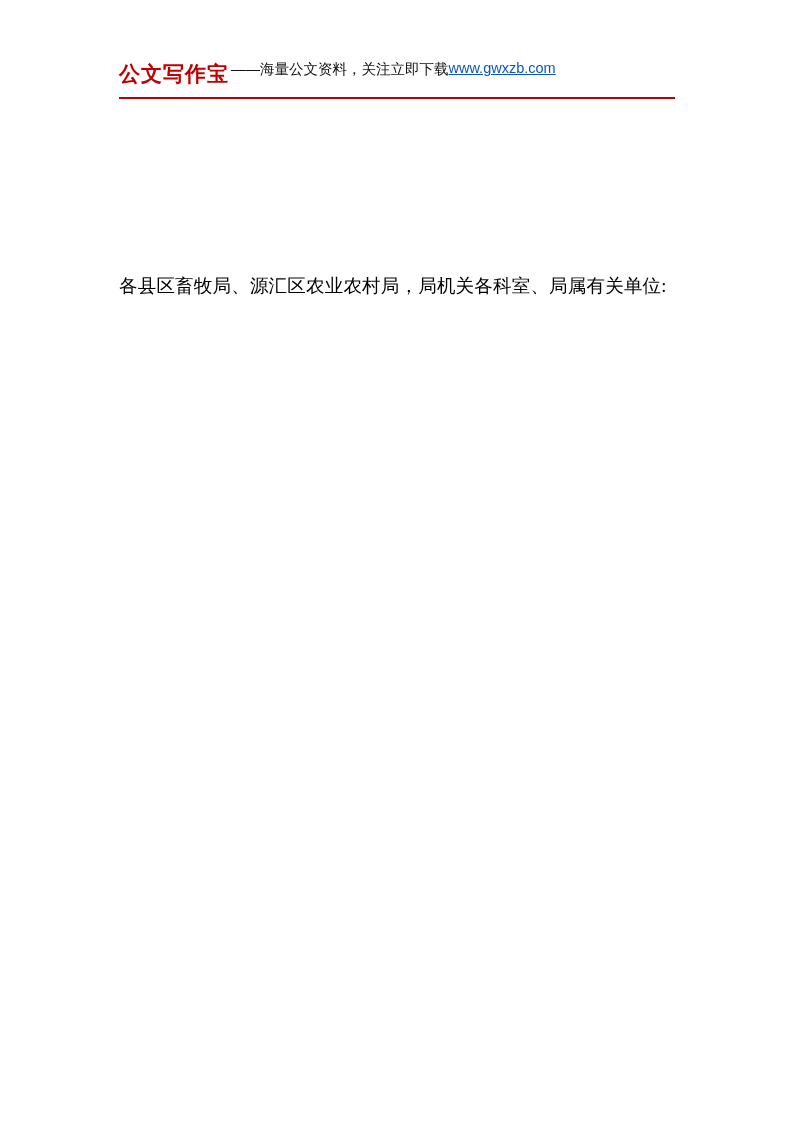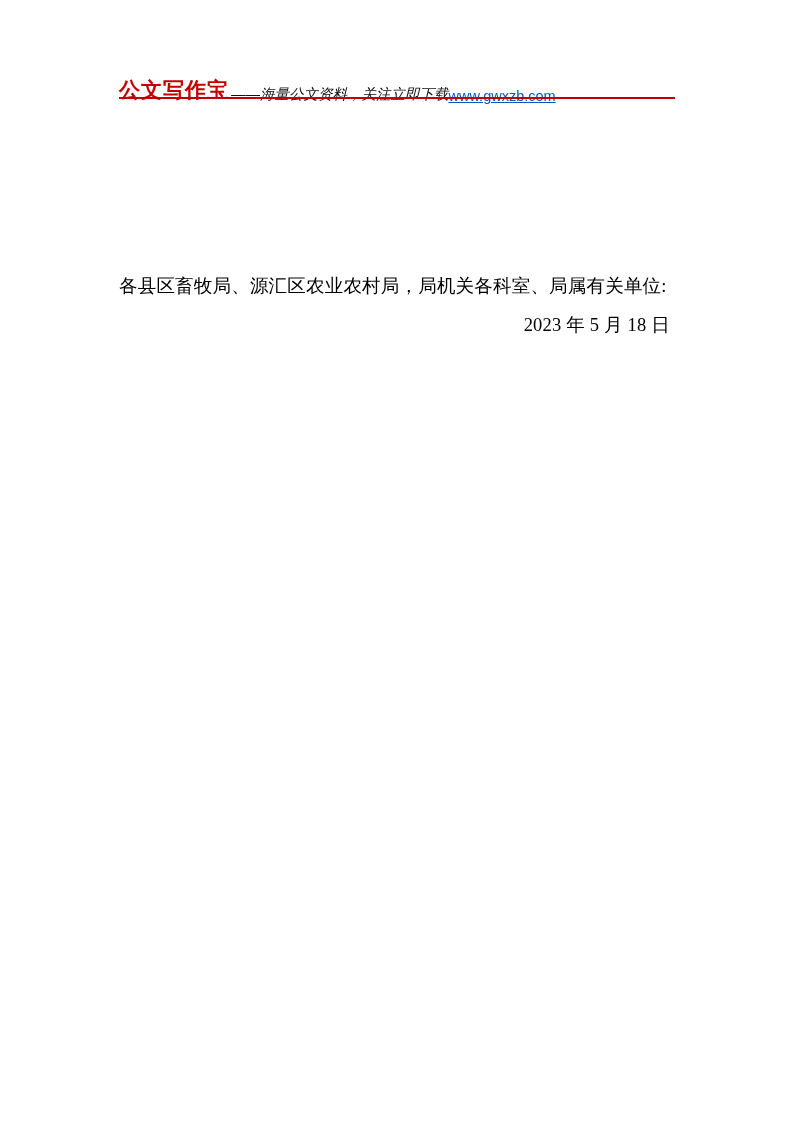--- a/index.html
+++ b/index.html
@@ -26,37 +26,36 @@
   }
 
   
   .header {
     position: absolute;
     left: 119px;
     top: 60px;
     width: 556px;
     height: 44px;
     display: flex;
-    align-items: flex-end;
+    align-items: flex-start;
   }
   .header-brand {
     color: #c00000;
     font-family: "Liberation Sans", "DejaVu Sans", sans-serif;
     font-weight: bold;
     font-size: 21px;
     letter-spacing: 1px;
     white-space: nowrap;
   }
   .header-tagline {
     font-family: "Liberation Sans", "DejaVu Sans", sans-serif;
     font-size: 14.5px;
     color: #111111;
     white-space: nowrap;
     margin-left: 2px;
-    font-style: italic;
   }
   .header-url {
     font-family: "Liberation Sans", "DejaVu Sans", sans-serif;
     font-size: 14.5px;
     color: #0b57c2;
     white-space: nowrap;
   }
   .header-rule {
     position: absolute;
     left: 119px;
@@ -118,16 +117,15 @@
   <div class="header">
     <span class="header-brand">公文写作宝</span>
     <span class="header-tagline">——海量公文资料，关注立即下载</span>
     <a class="header-url" href="#">www.gwxzb.com</a>
   </div>
   <div class="header-rule"></div>
 
 
   <div class="body-text">
     <p class="para">各县区畜牧局、源汇区农业农村局，局机关各科室、局属有关单位:</p>
-    <div class="signature">2023 年 5 月 18 日</div>
   </div>
 
 </div>
 
 </body></html>

